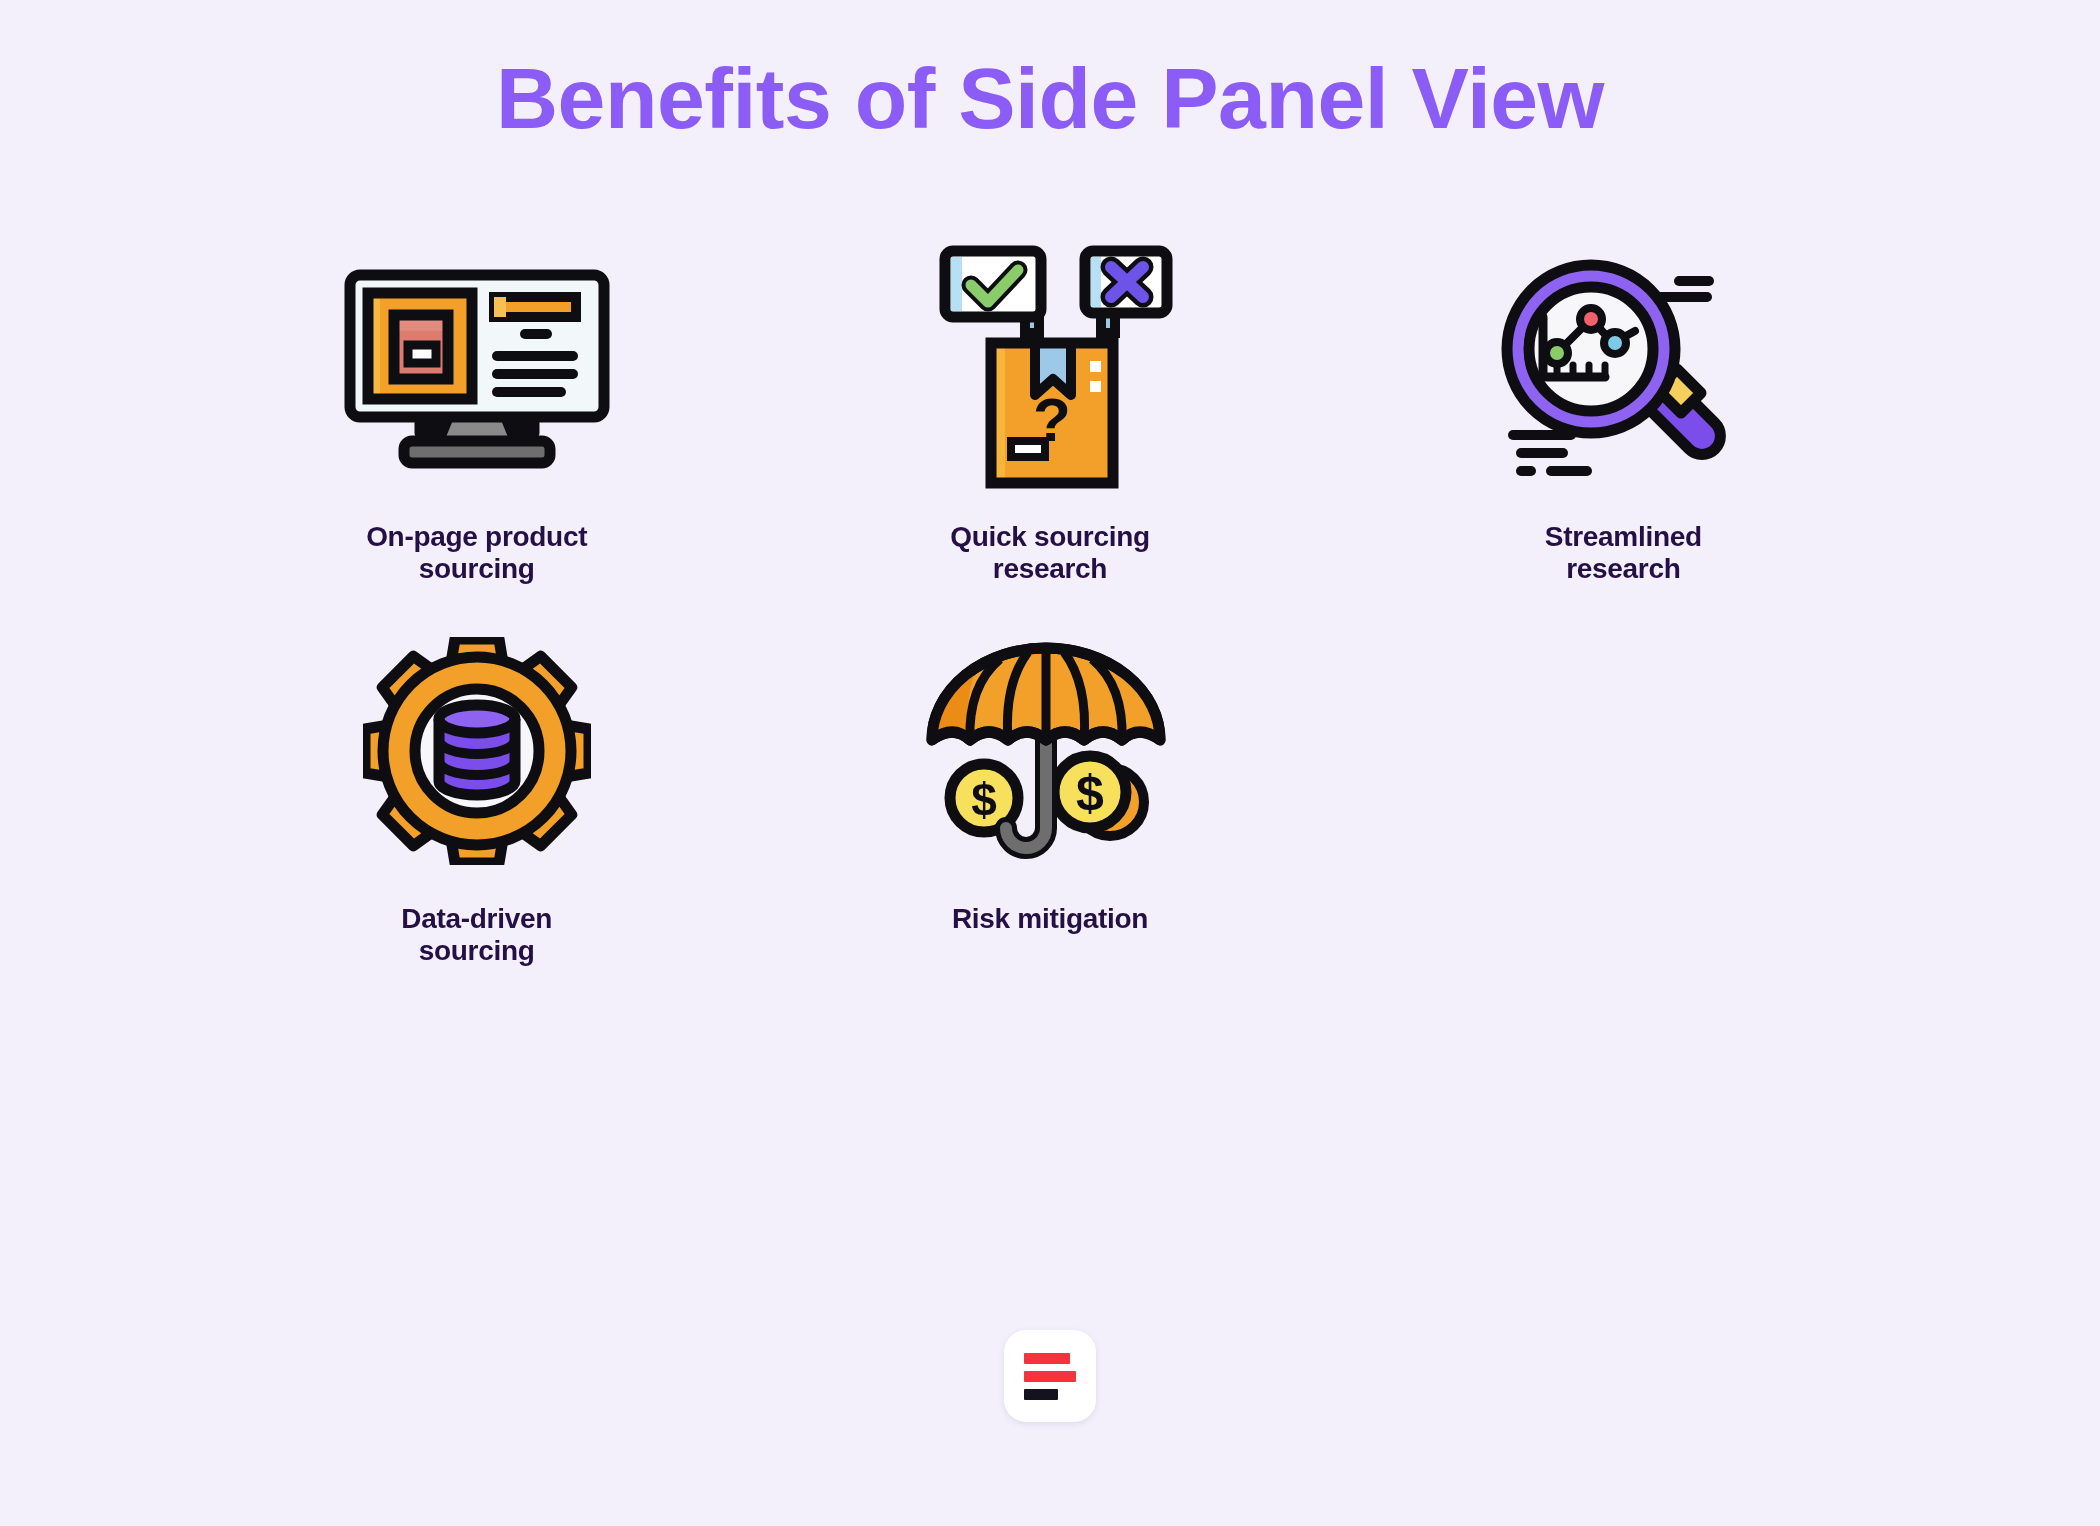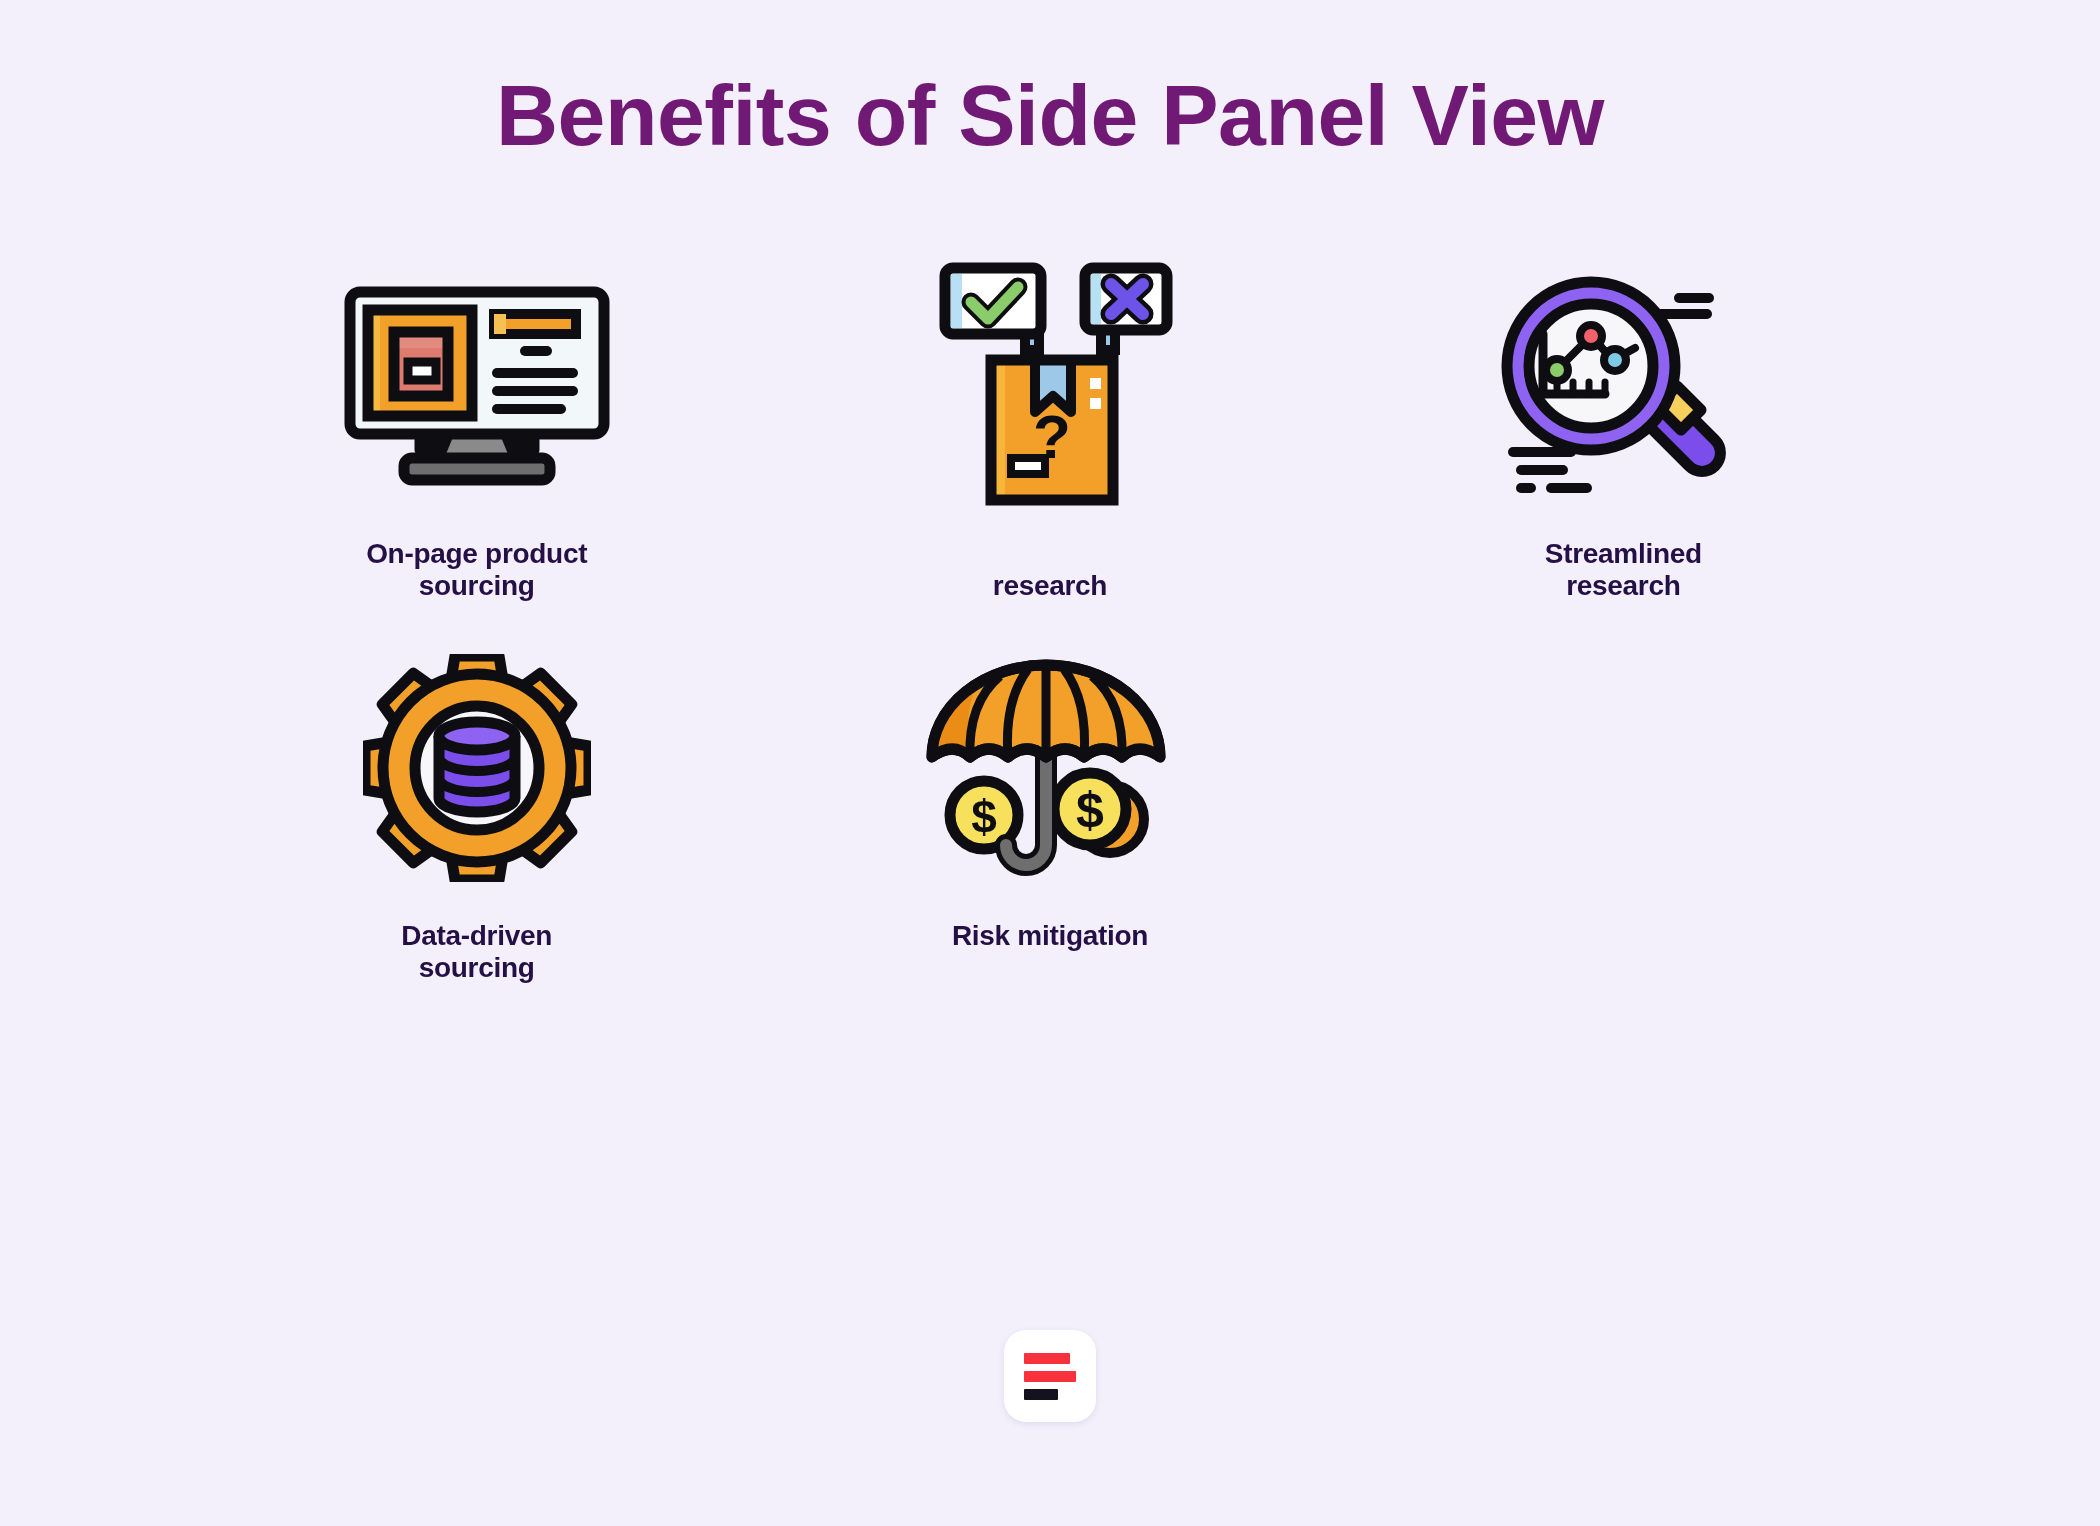--- a/index.html
+++ b/index.html
@@ -17,24 +17,24 @@
   .page {
     width: 2100px;
     height: 1526px;
     position: relative;
     display: flex;
     flex-direction: column;
     align-items: center;
     box-sizing: border-box;
   }
   .title {
-    margin-top: 70px;
+    margin-top: 53px;
     font-size: 86px;
     font-weight: bold;
-    color: #701a75;
+    color: #8b5cf6;
     letter-spacing: -0.5px;
     text-align: right;
     line-height: 1.05;
   }
   .grid {
     margin-top: 96px;
     width: 1720px;
     display: grid;
     grid-template-columns: repeat(3, 1fr);
     grid-template-rows: repeat(2, 1fr);
@@ -164,21 +164,21 @@
             <path d="M110 98 h36 v52 l-18 -16 l-18 16 z" fill="#9dc8e8" stroke="#0d0d12" stroke-width="10" stroke-linejoin="round"></path>
             <rect x="165" y="116" width="11" height="11" fill="#ffffff"></rect>
             <rect x="165" y="136" width="11" height="11" fill="#ffffff"></rect>
             <rect x="86" y="196" width="34" height="16" fill="#ffffff" stroke="#0d0d12" stroke-width="8"></rect>
             <text x="127" y="196" font-family="'Liberation Sans', sans-serif" font-size="62" font-weight="bold" fill="#0d0d12" text-anchor="middle">?</text>
             <rect x="66" y="98" width="122" height="140" fill="none" stroke="#0d0d12" stroke-width="11"></rect>
           </g>
         </svg>
       </div>
       <div class="cap">
-        <br>
+        <span>Quick sourcing</span><br>
         <span>research</span>
       </div>
     </div>
 
     <div class="cell">
       <div class="icon-wrap">
         <svg width="256" height="232" viewBox="0 0 256 232">
           <g stroke="#0d0d12" stroke-width="10" stroke-linecap="round">
             <line x1="184" y1="28" x2="214" y2="28"></line>
             <path d="M166 44 h46"></path>

